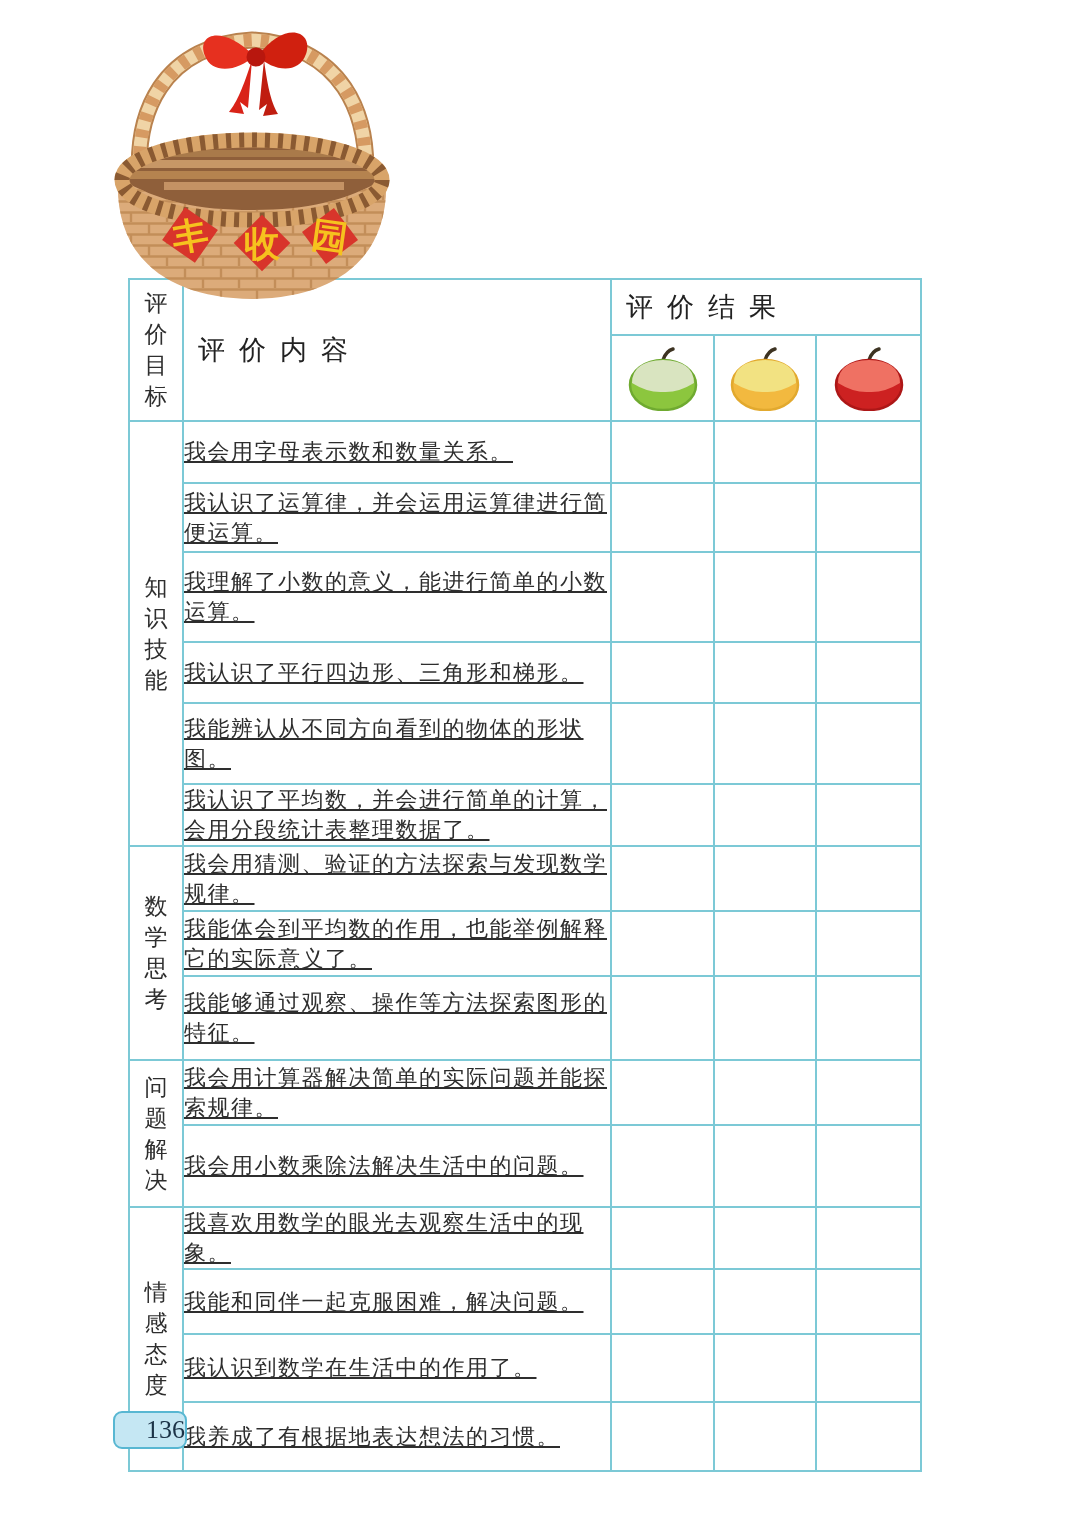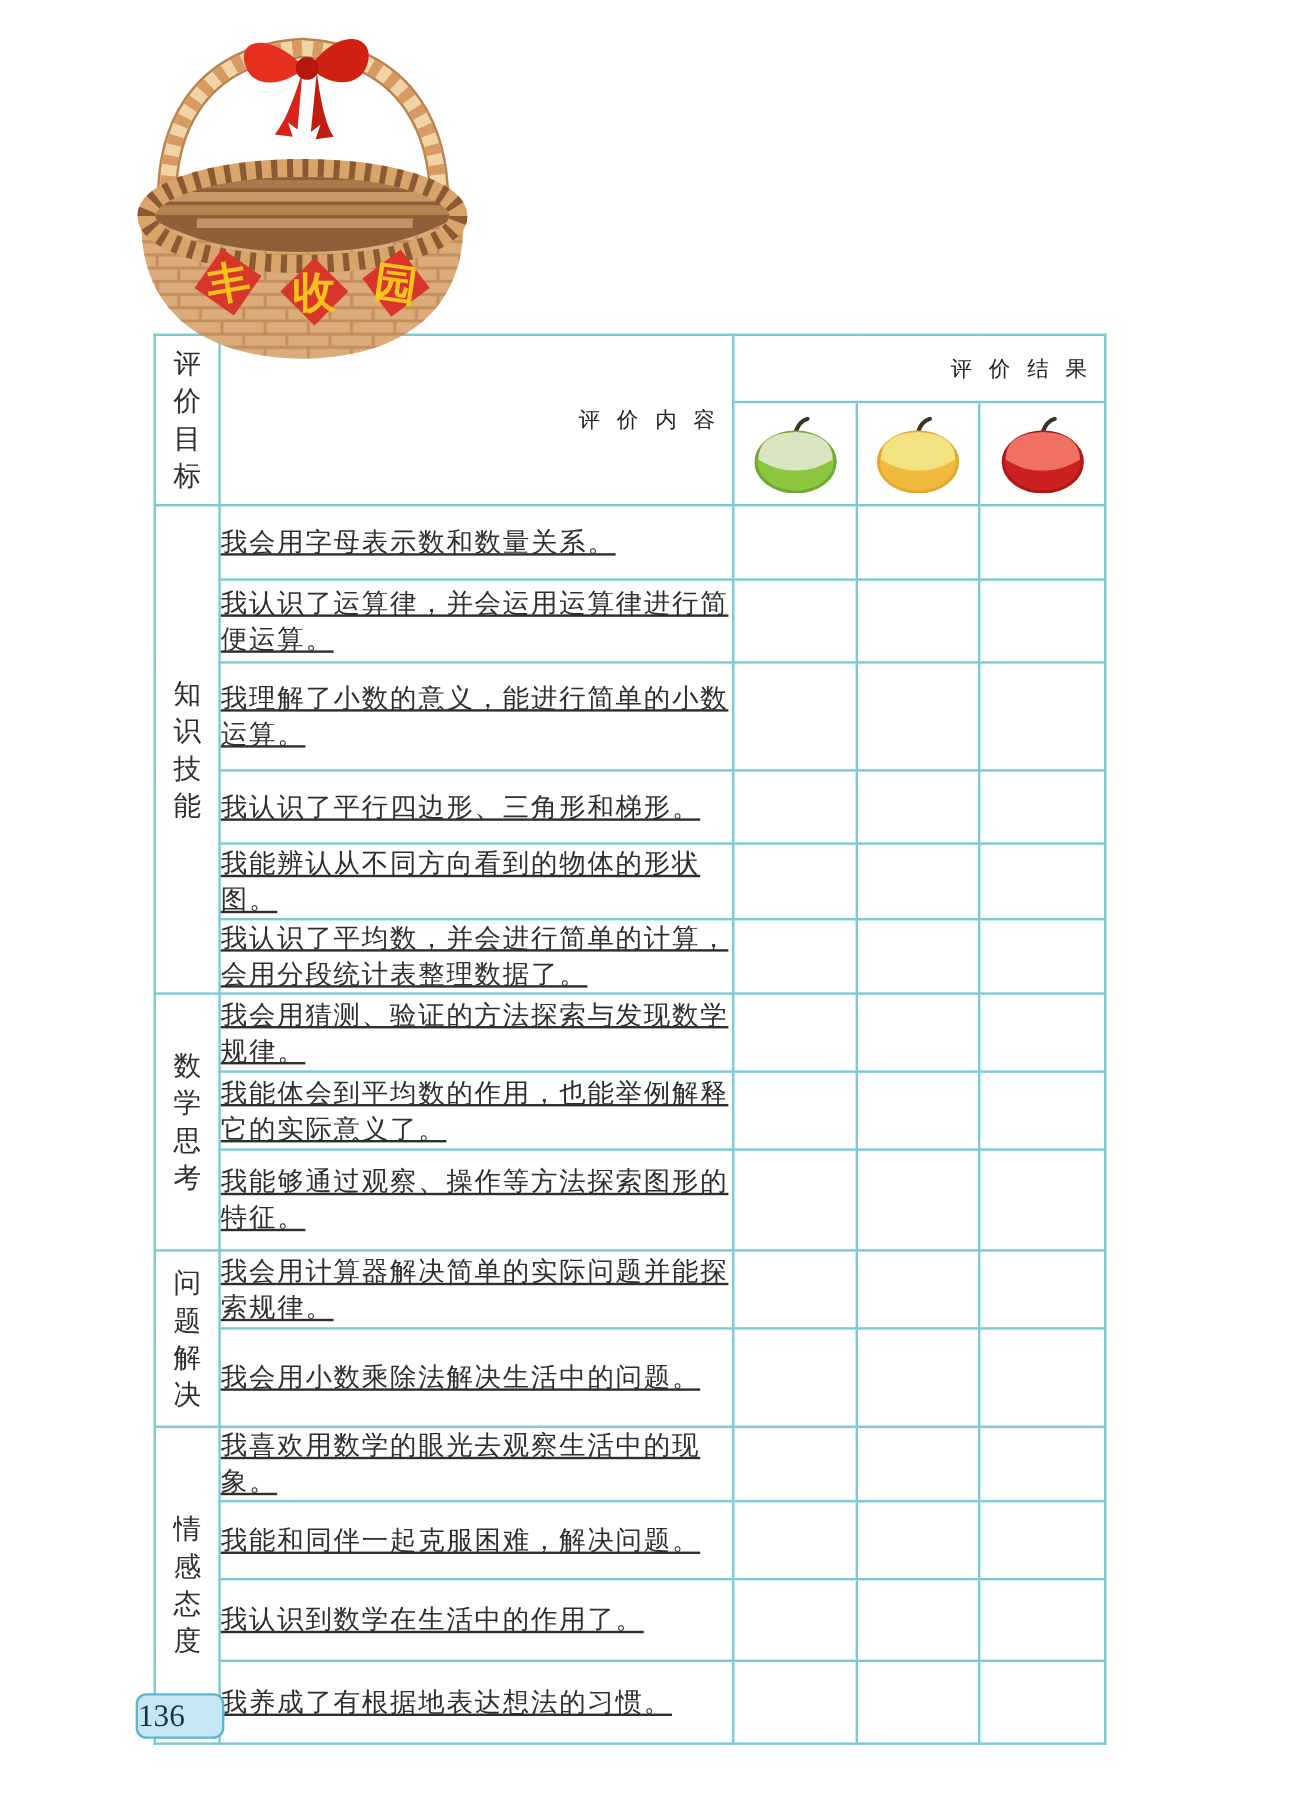--- a/index.html
+++ b/index.html
@@ -19,46 +19,46 @@
     width:792px;
     padding-left:32px;
   }
   table.eval td,table.eval th{
     border:2px solid var(--line);
     padding:0;vertical-align:middle;font-weight:normal;
     background:#ffffff;
   }
   table.eval{border:2px solid var(--line);}
   .h56{height:56px}.h86{height:86px}.h58{height:58px}.h59{height:61px}
-  .h62{height:62px}.h63{height:63px}.h64{height:84px}.h65{height:65px}
+  .h62{height:62px}.h63{height:81px}.h64{height:84px}.h65{height:65px}
   .h67{height:82px}.h68{height:68px}.h69{height:69px}.h71{height:90px}
   .vcell{text-align:center;}
   .vlabel{
     width:1.25em;margin:0 auto;word-break:break-all;
     font-size:23px;line-height:31px;letter-spacing:0;text-align:center;
   }
   .th-big{
-    text-align:right;font-size:18px;letter-spacing:14px;text-indent:14px;
+    text-align:left;font-size:27px;letter-spacing:14px;text-indent:14px;
     color:#222;
   }
   .item{
     font-size:22px;line-height:30px;letter-spacing:1.5px;
     padding:5px 6px 5px 15px;text-align:left;text-decoration:underline;
   }
   .apple-cell{text-align:center;vertical-align:middle;}
   .apple-cell svg{display:block;margin:4px auto 2px auto;}
   .apple-green .body-stroke{stroke:#6faa30;}
   .apple-yellow .body-stroke{stroke:#e2a92e;}
   .apple-red .body-stroke{stroke:#ad1717;}
   .stem{stroke:#3d3322;stroke-width:3.4;fill:none;stroke-linecap:round;}
   
   .page-badge{
     position:absolute;left:113px;top:1411px;width:74px;height:38px;
     background:#c5e7f3;border:2.5px solid #58b7d2;border-radius:9px;
-    display:flex;align-items:center;justify-content:flex-start;
+    display:flex;align-items:center;justify-content:flex-end;
     font-size:26px;color:#1c3347;box-sizing:border-box;
   }
   
   .basket{position:absolute;left:104px;top:2px;width:296px;height:298px;}
 </style>
 </head>
 <body>
 
 <table class="eval">
   <colgroup>

